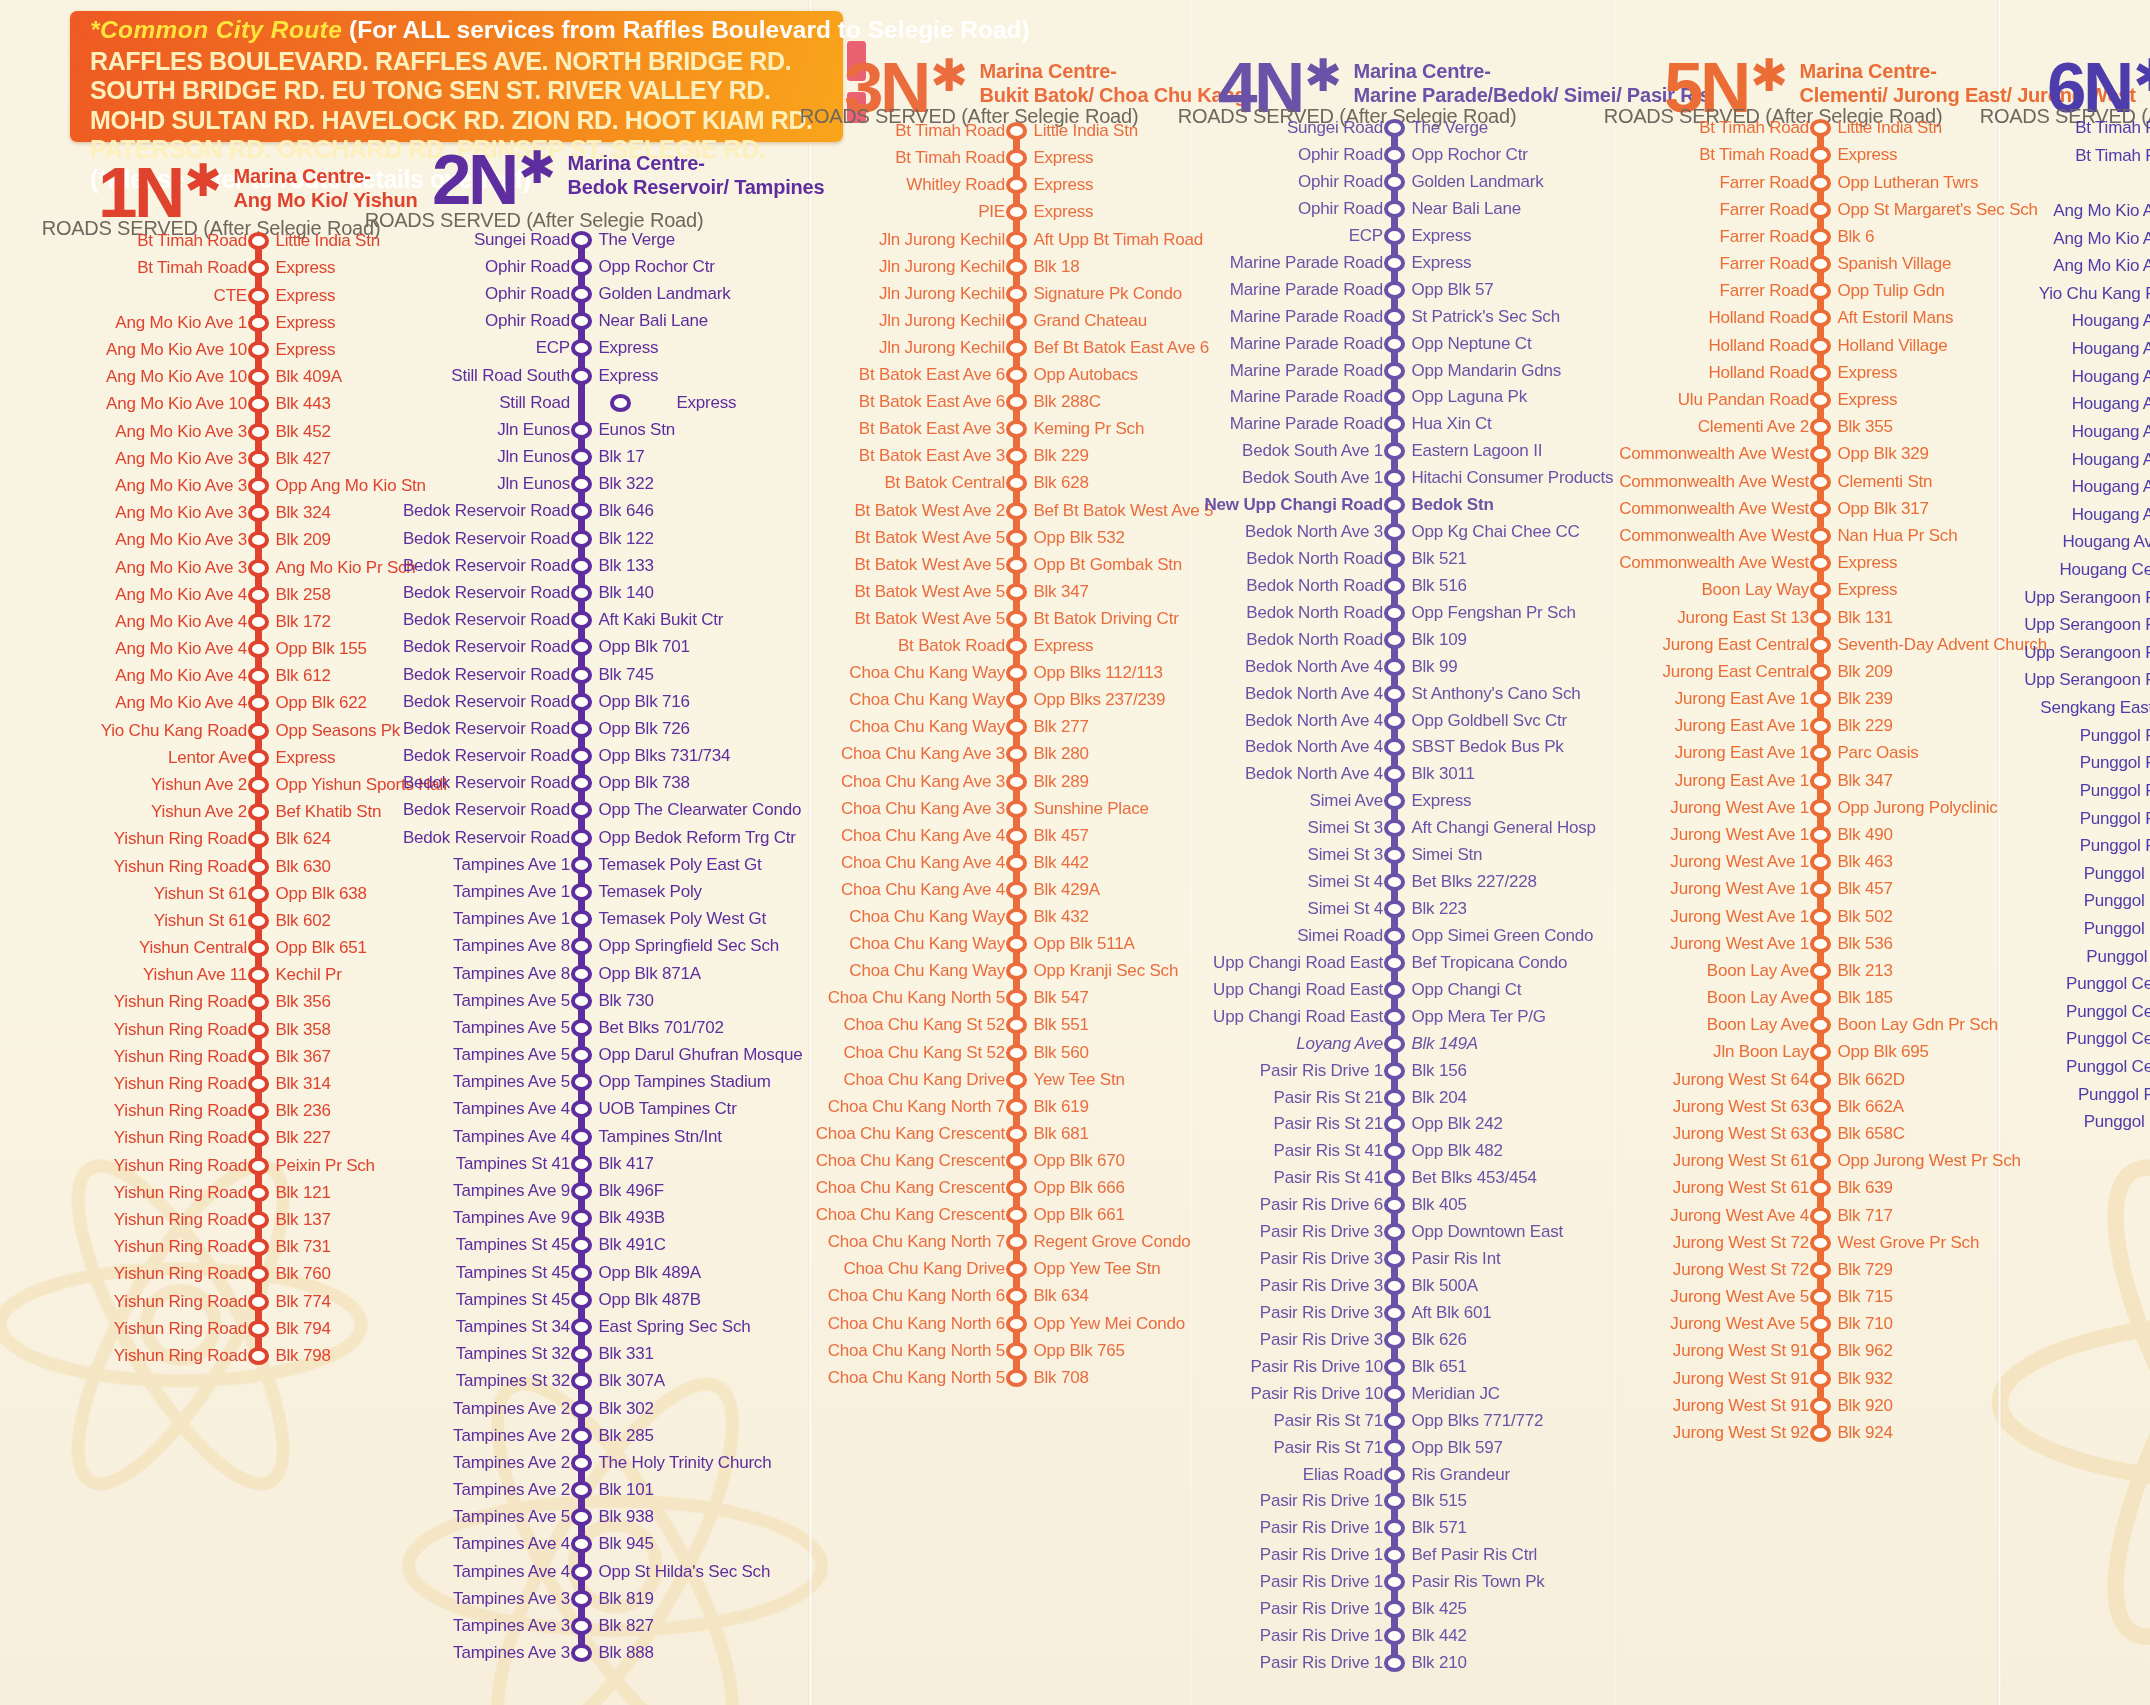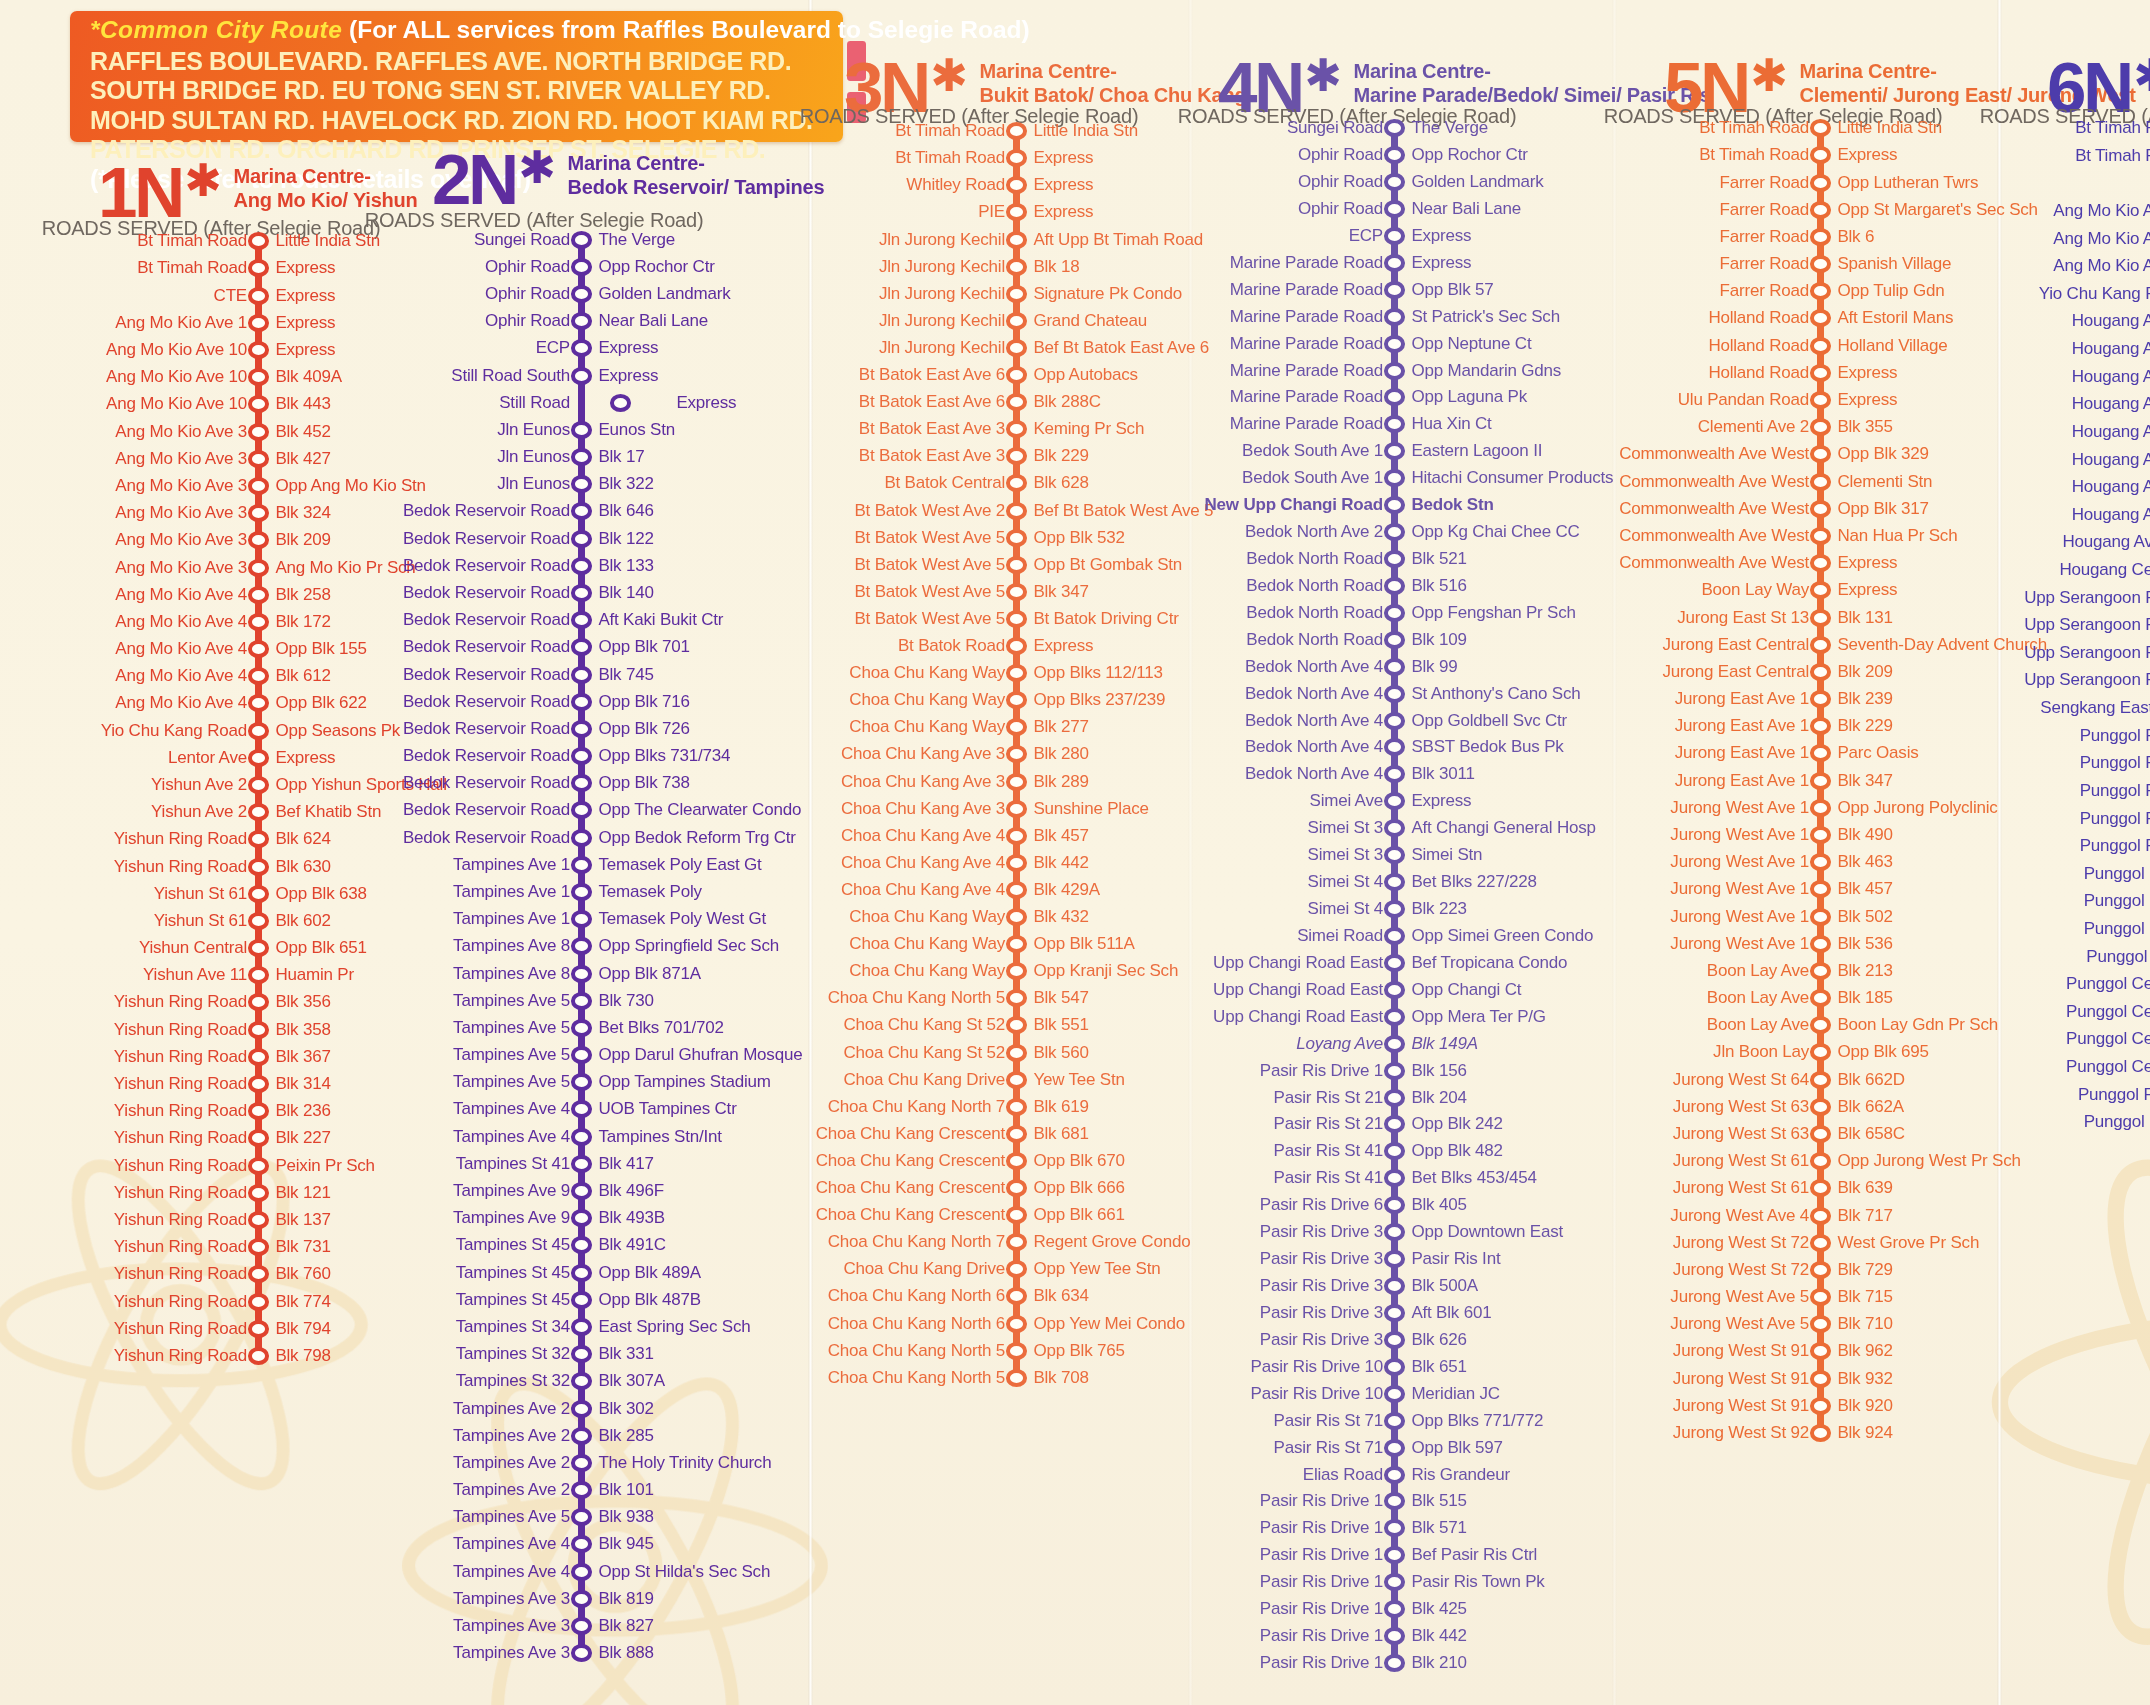--- a/index.html
+++ b/index.html
@@ -241,21 +241,21 @@
         <span class="stop-cell">Blk 602</span>
       </div>
       <div class="stop-row" style="left: 45px; top: 948px; grid-template-columns: 202px 22.4px 254px;">
         <span class="road-cell">Yishun Central</span>
         <span class="stop-ring"></span>
         <span class="stop-cell">Opp Blk 651</span>
       </div>
       <div class="stop-row" style="left: 45px; top: 975px; grid-template-columns: 202px 22.4px 254px;">
         <span class="road-cell">Yishun Ave 11</span>
         <span class="stop-ring"></span>
-        <span class="stop-cell">Huamin Pr</span>
+        <span class="stop-cell">Kechil Pr</span>
       </div>
       <div class="stop-row" style="left: 45px; top: 1002px; grid-template-columns: 202px 22.4px 254px;">
         <span class="road-cell">Yishun Ring Road</span>
         <span class="stop-ring"></span>
         <span class="stop-cell">Blk 356</span>
       </div>
       <div class="stop-row" style="left: 45px; top: 1030px; grid-template-columns: 202px 22.4px 254px;">
         <span class="road-cell">Yishun Ring Road</span>
         <span class="stop-ring"></span>
         <span class="stop-cell">Blk 358</span>
@@ -925,21 +925,21 @@
         <span class="road-cell">Bedok South Ave 1</span>
         <span class="stop-ring"></span>
         <span class="stop-cell">Hitachi Consumer Products</span>
       </div>
       <div class="stop-row" style="left: 1142px; top: 505px; grid-template-columns: 241px 22.4px 310px; font-weight: bold;">
         <span class="road-cell">New Upp Changi Road</span>
         <span class="stop-ring"></span>
         <span class="stop-cell">Bedok Stn</span>
       </div>
       <div class="stop-row" style="left: 1142px; top: 532px; grid-template-columns: 241px 22.4px 310px;">
-        <span class="road-cell">Bedok North Ave 2</span>
+        <span class="road-cell">Bedok North Ave 3</span>
         <span class="stop-ring"></span>
         <span class="stop-cell">Opp Kg Chai Chee CC</span>
       </div>
       <div class="stop-row" style="left: 1142px; top: 559px; grid-template-columns: 241px 22.4px 310px;">
         <span class="road-cell">Bedok North Road</span>
         <span class="stop-ring"></span>
         <span class="stop-cell">Blk 521</span>
       </div>
       <div class="stop-row" style="left: 1142px; top: 586px; grid-template-columns: 241px 22.4px 310px;">
         <span class="road-cell">Bedok North Road</span>

